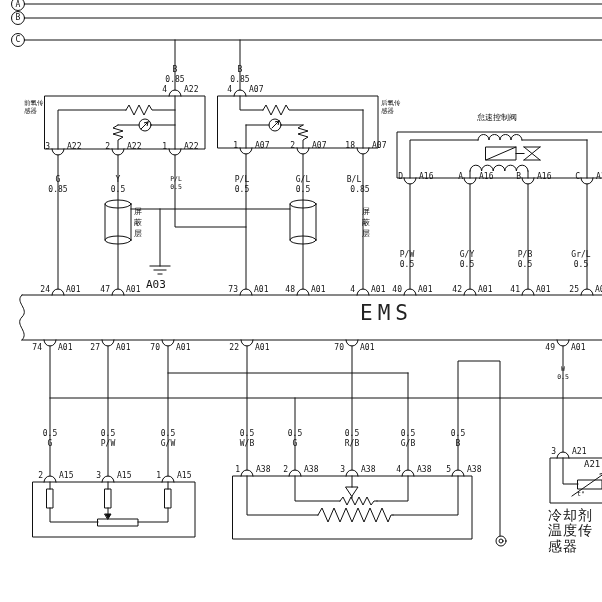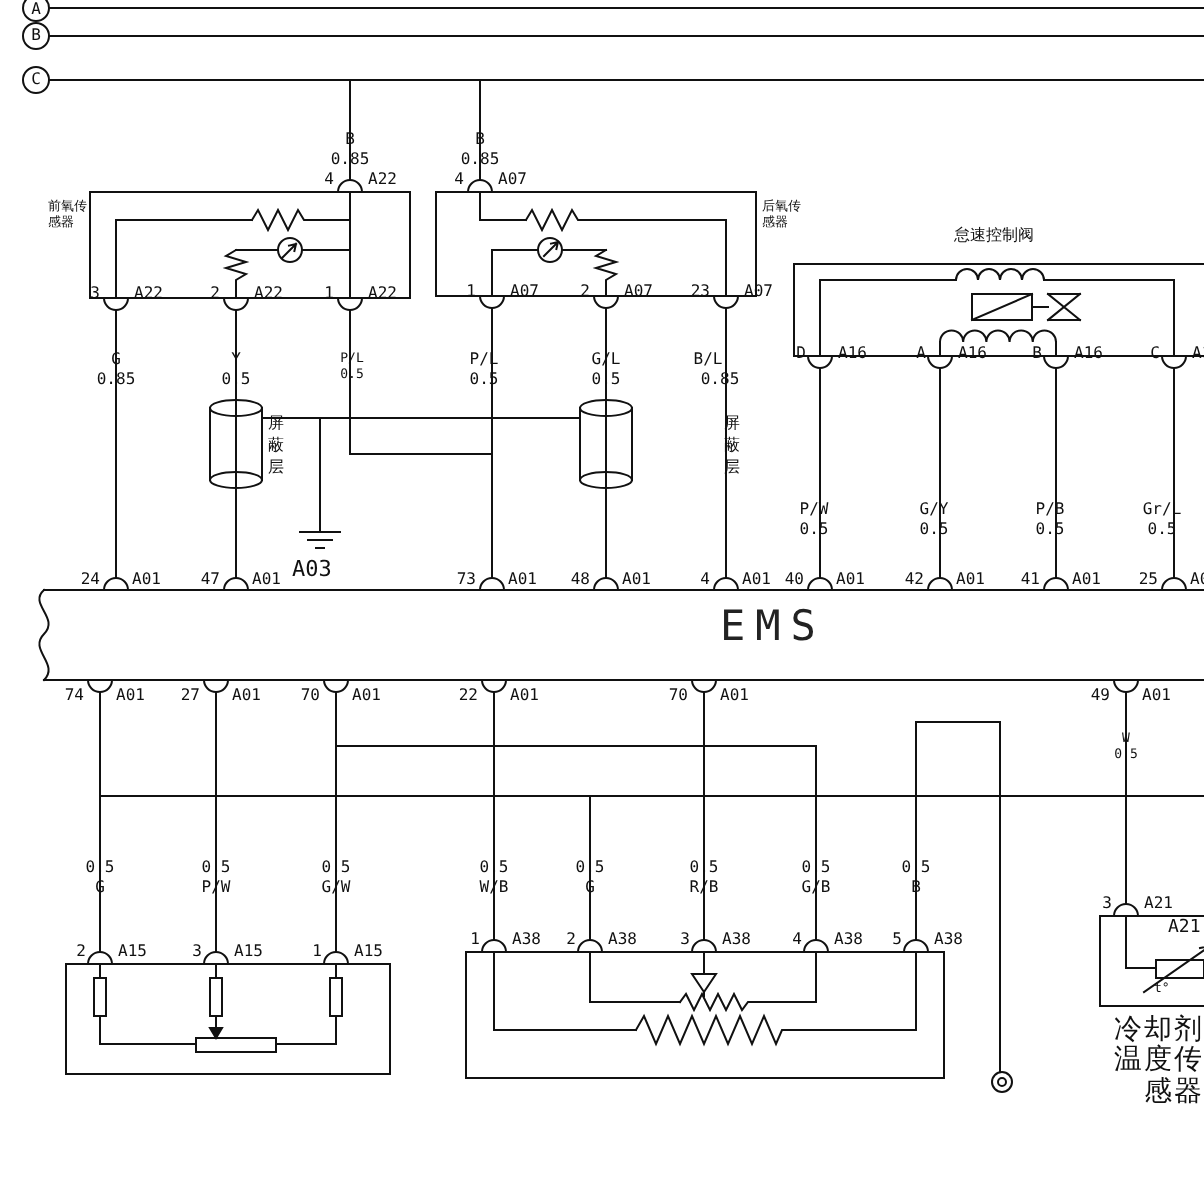--- a/index.html
+++ b/index.html
@@ -8,21 +8,21 @@
   svg{position:absolute;left:0;top:0;}
   .lb{position:absolute;font:8px/1.1 "DejaVu Sans Mono",monospace;color:#111;white-space:nowrap;}
   .ctr{transform:translateX(-50%);}
   .pn{transform:translateX(-100%);}
   .sm{font-size:6.5px;}
   .md{font-size:9px;}
   .big{font-size:11px;}
   .ems{font:21px/1 "DejaVu Sans Mono",monospace;letter-spacing:5px;color:#222;}
   .cn{font:6.5px/1.2 "DejaVu Sans",sans-serif;}
   .cn2{font:8px/1.1 "DejaVu Sans",sans-serif;}
-  .cnbig{font:14px/1.1 "DejaVu Sans",sans-serif;letter-spacing:1px;text-align:right;}
+  .cnbig{font:14px/1.1 "DejaVu Sans",sans-serif;letter-spacing:1px;}
   .vert{position:absolute;width:9px;font:8px/11px "DejaVu Sans",sans-serif;word-break:break-all;margin-left:43px;}
   .busletter{position:absolute;font:8px/1 "DejaVu Sans Mono",monospace;transform:translate(-50%,-50%);}
 </style>
 </head>
 <body>
 
 <div class="stage">
 
   <svg width="602" height="602" viewBox="0 0 602 602" fill="none" stroke="#111" stroke-width="1" stroke-linecap="square">
 
@@ -170,21 +170,21 @@
   <span class="lb" style="left:184px;top:143px">A22</span>
   <span class="cn" style="position:absolute;left:24px;top:100px">前氧传</span>
   <span class="cn" style="position:absolute;left:24px;top:108px">感器</span>
 
   <span class="lb pn" style="left:232px;top:86px">4</span>
   <span class="lb" style="left:249px;top:86px">A07</span>
   <span class="lb pn" style="left:238px;top:142px">1</span>
   <span class="lb" style="left:255px;top:142px">A07</span>
   <span class="lb pn" style="left:295px;top:142px">2</span>
   <span class="lb" style="left:312px;top:142px">A07</span>
-  <span class="lb pn" style="left:355px;top:142px">23</span>
+  <span class="lb pn" style="left:355px;top:142px">18</span>
   <span class="lb" style="left:372px;top:142px">A07</span>
   <span class="cn" style="position:absolute;left:381px;top:100px">后氧传</span>
   <span class="cn" style="position:absolute;left:381px;top:108px">感器</span>
 
   <span class="cn2" style="position:absolute;left:477px;top:114px">怠速控制阀</span>
   <span class="lb pn" style="left:403px;top:173px">D</span>
   <span class="lb" style="left:419px;top:173px">A16</span>
   <span class="lb pn" style="left:463px;top:173px">A</span>
   <span class="lb" style="left:479px;top:173px">A16</span>
   <span class="lb pn" style="left:521px;top:173px">B</span>

